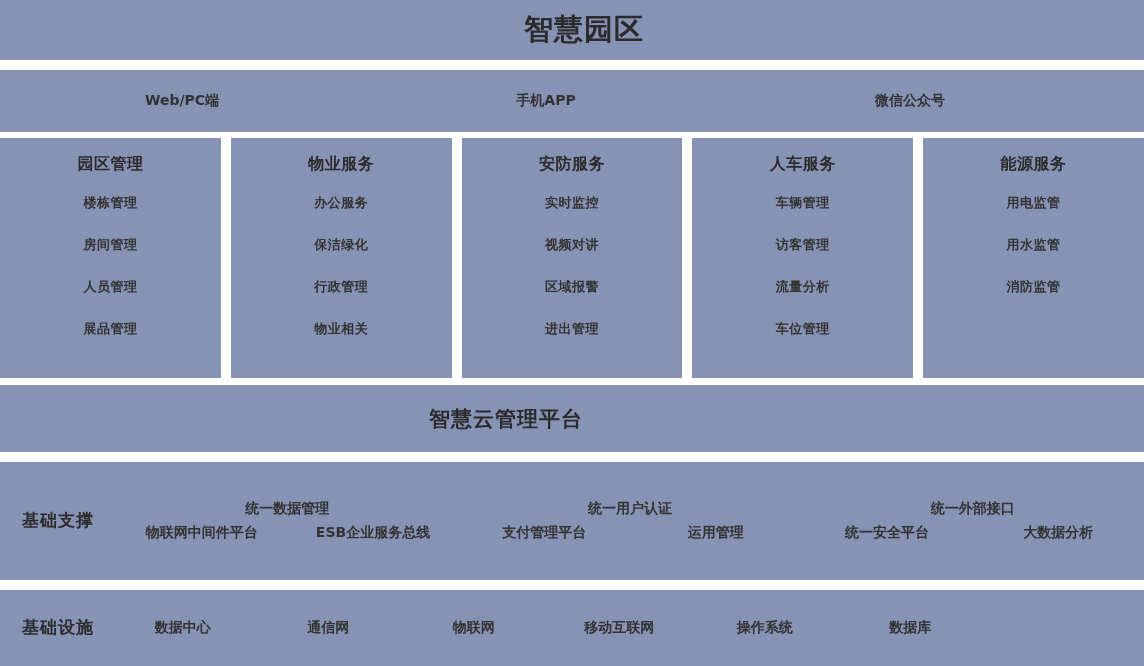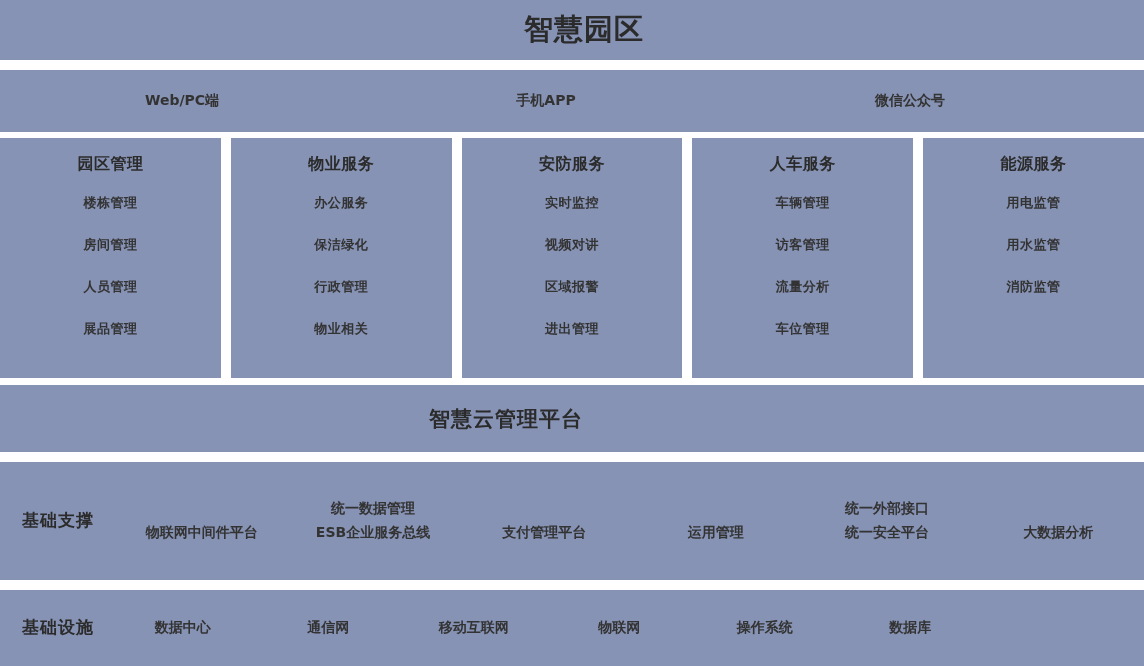--- a/index.html
+++ b/index.html
@@ -275,39 +275,40 @@
 
   <div class="band platform-band" style="background: rgb(135, 147, 180);"></div>
   <div class="platform-text">智慧云管理平台</div>
 
   <div class="band support-band" style="background: rgb(135, 147, 180);"></div>
   <div class="support-inner">
     <div class="side-label">基础支撑</div>
     <div class="support-grid">
       <div class="support-top">
         <div class="cell">统一数据管理</div>
+        <div class="cell">统一用户认证</div>
         <div class="cell">统一外部接口</div>
       </div>
       <div class="support-bottom">
         <div class="cell">物联网中间件平台</div>
         <div class="cell">ESB企业服务总线</div>
         <div class="cell">支付管理平台</div>
         <div class="cell">运用管理</div>
         <div class="cell">统一安全平台</div>
         <div class="cell">大数据分析</div>
       </div>
     </div>
   </div>
 
   <div class="band infra-band" style="background: rgb(135, 147, 180);"></div>
   <div class="infra-inner">
     <div class="side-label">基础设施</div>
     <div class="infra-grid">
       <div class="cell">数据中心</div>
       <div class="cell">通信网</div>
+      <div class="cell">物联网</div>
       <div class="cell">移动互联网</div>
-      <div class="cell">物联网</div>
       <div class="cell">操作系统</div>
       <div class="cell">数据库</div>
     </div>
   </div>
 
 </div>
 
 </body></html>

